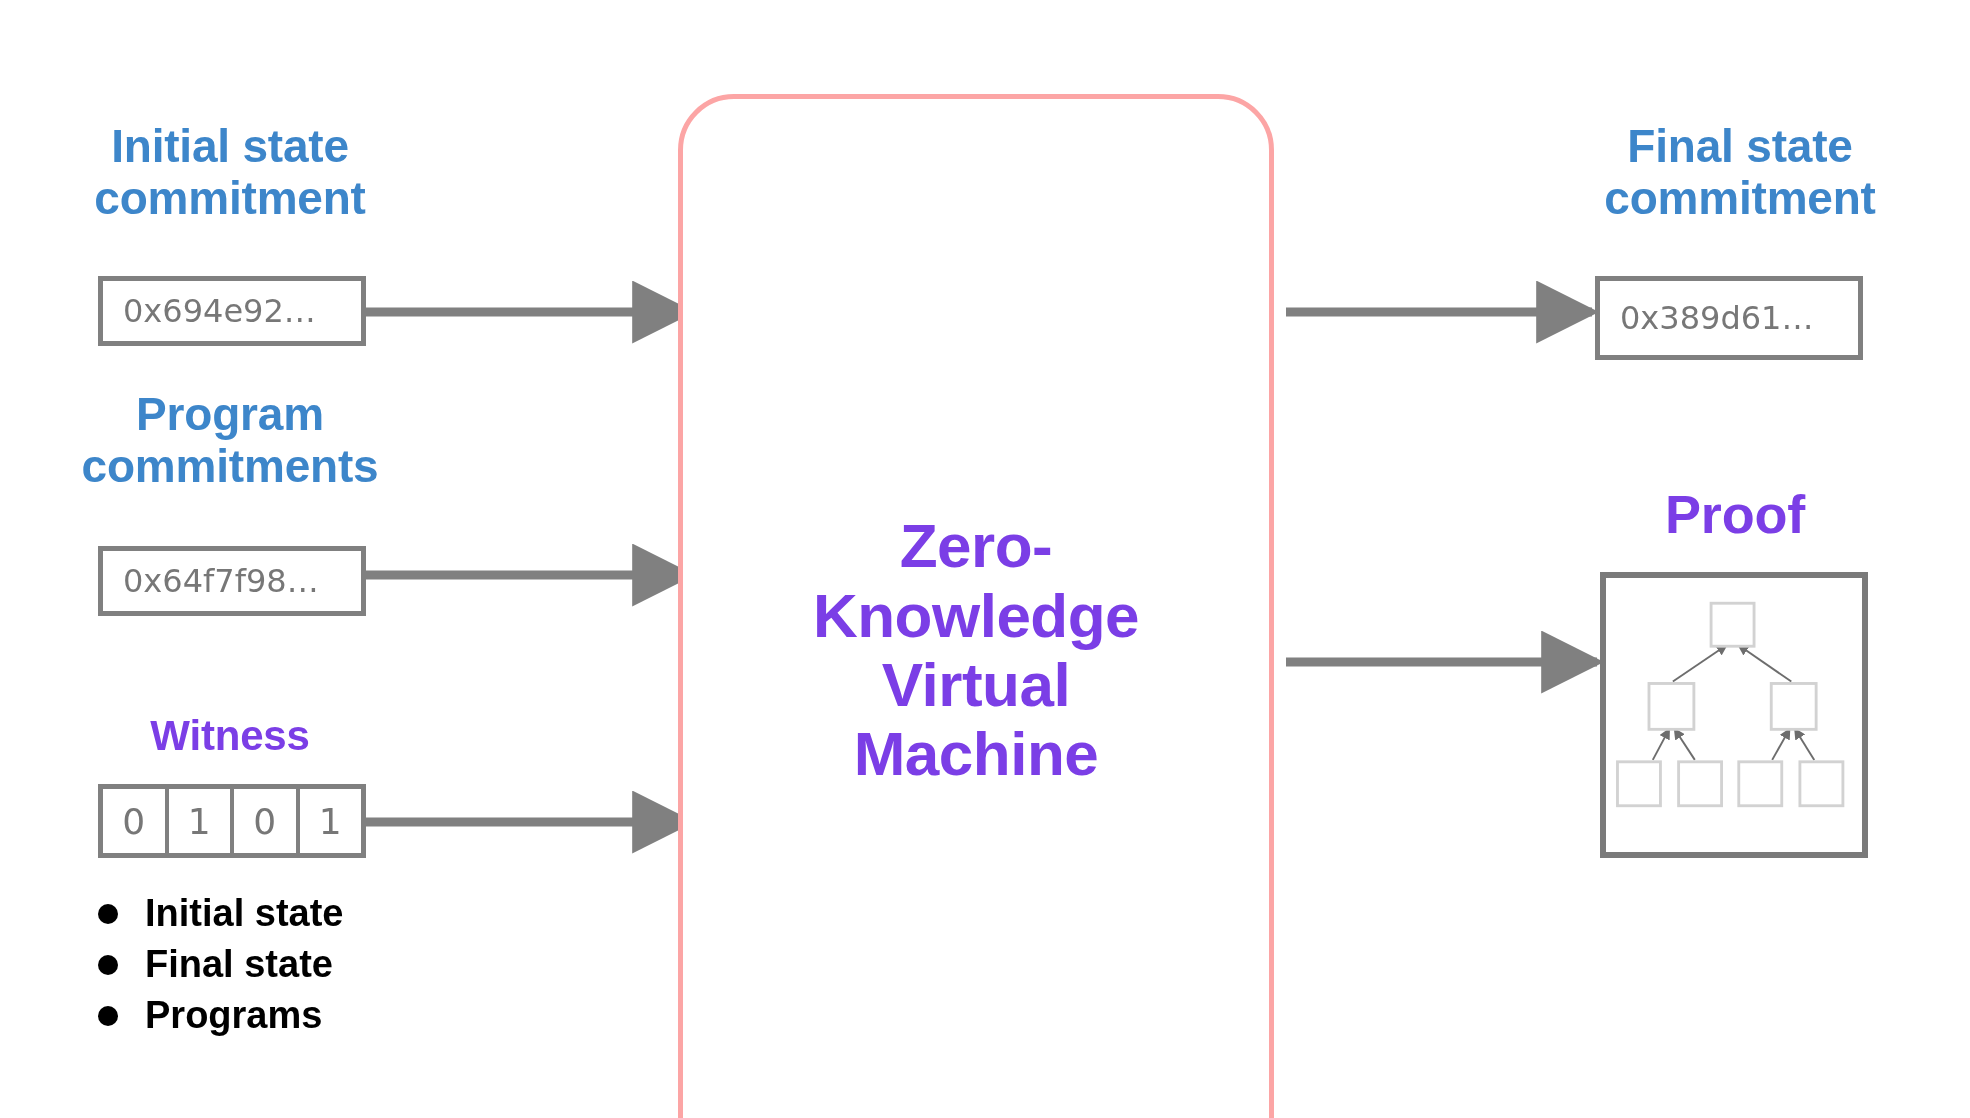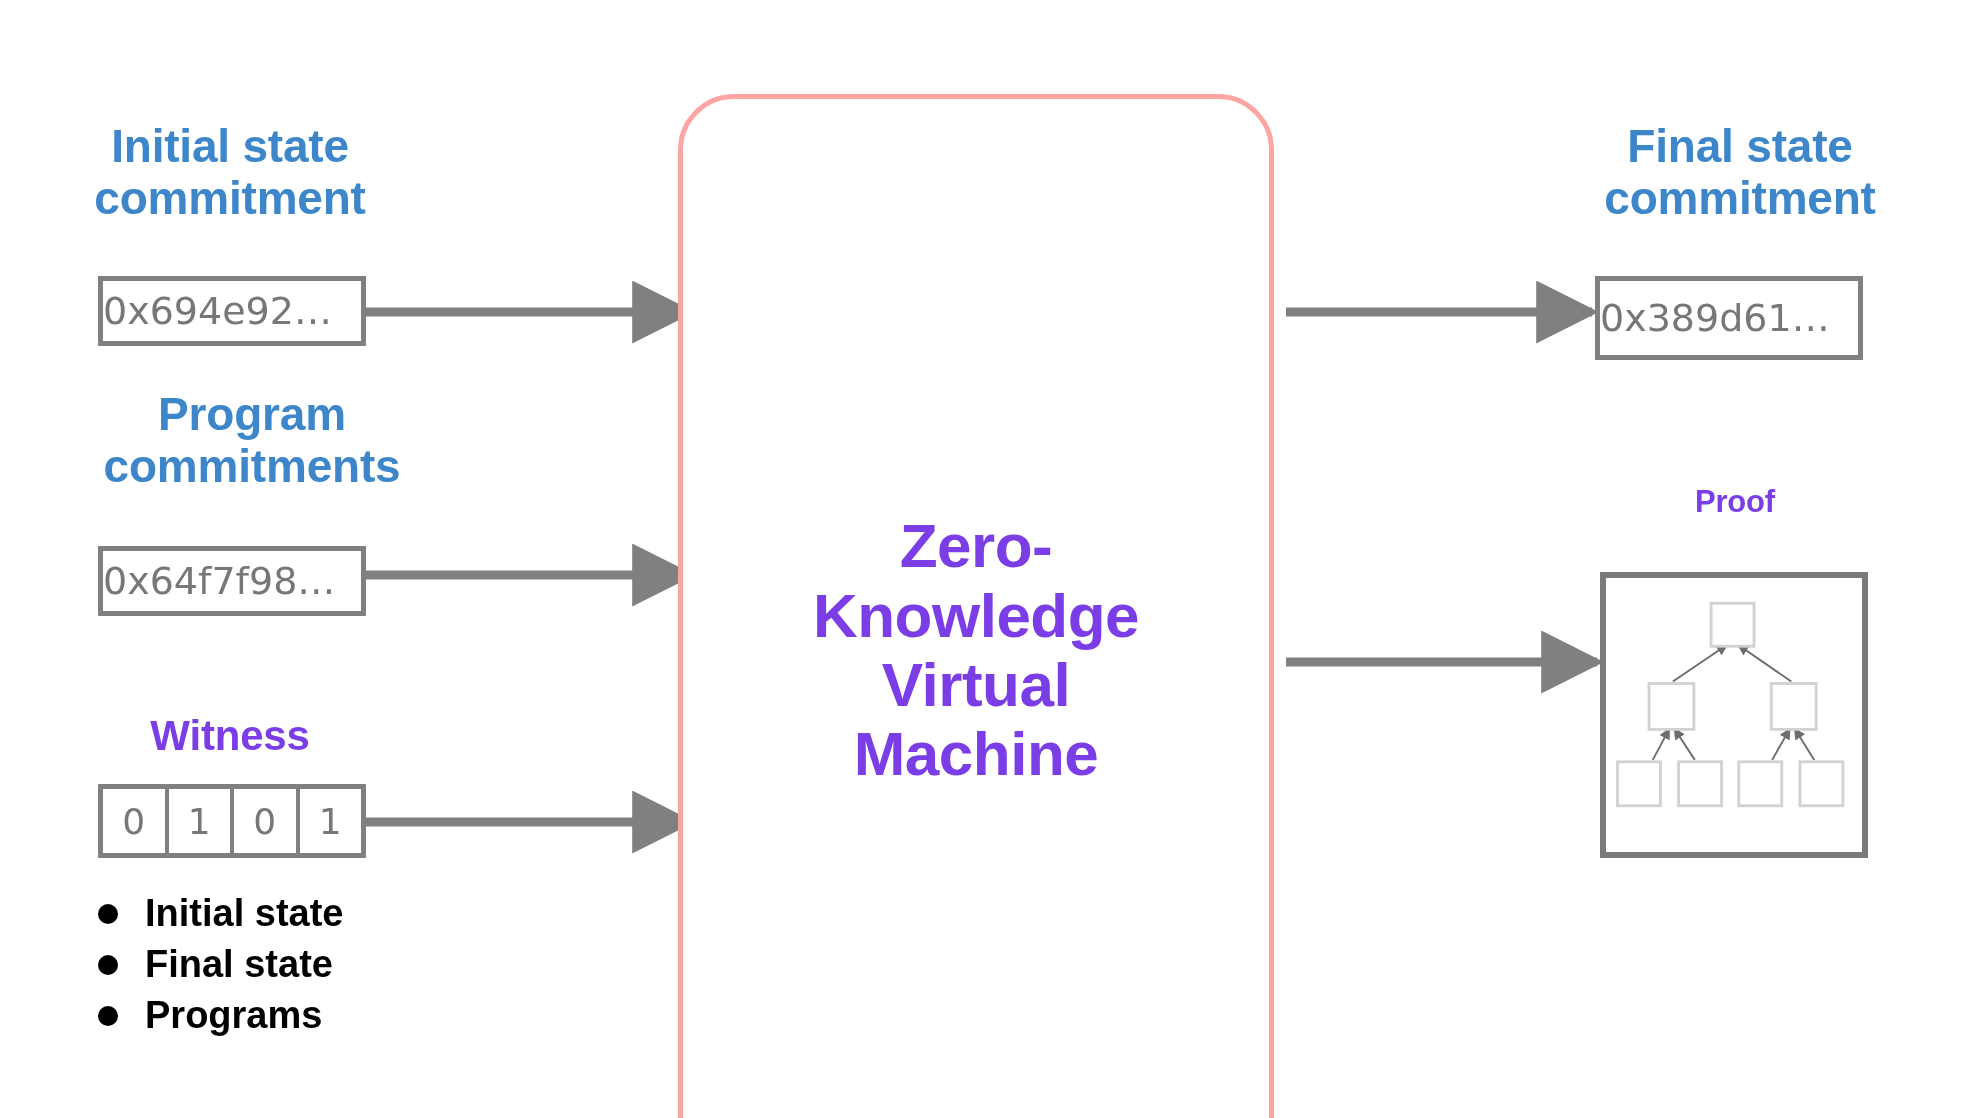--- a/index.html
+++ b/index.html
@@ -33,33 +33,32 @@
   .label-blue { color: #3d86ca; }
   .label-purple { color: #7b3ee6; }
 
   #label-initial-state {
     left: 0px; top: 120px; width: 460px;
     font-size: 46px;
   }
   #label-program-commitments {
     left: 0px; top: 388px; width: 460px;
     font-size: 46px;
-    margin-left: 22px;
   }
   #label-witness {
     left: 0px; top: 712px; width: 460px;
     font-size: 42px;
   }
   #label-final-state {
     left: 1510px; top: 120px; width: 460px;
     font-size: 46px;
   }
   #label-proof {
     left: 1600px; top: 484px; width: 270px;
-    font-size: 31px;
+    font-size: 54px;
   }
 
   
   #vm-box {
     position: absolute;
     left: 678px;
     top: 94px;
     width: 596px;
     height: 1112px;
     border: 5px solid #fca5a5;
@@ -81,22 +80,23 @@
   }
 
   
   .value-box {
     position: absolute;
     border: 5px solid #808080;
     background: #ffffff;
     box-sizing: border-box;
     display: flex;
     align-items: center;
+    padding-left: 20px;
     color: #777777;
-    font-size: 38px;
+    font-size: 32px;
     font-family: "DejaVu Sans", sans-serif;
   }
   #box-initial-hash {
     left: 98px; top: 276px; width: 268px; height: 70px;
   }
   #box-program-hash {
     left: 98px; top: 546px; width: 268px; height: 70px;
   }
   #box-final-hash {
     left: 1595px; top: 276px; width: 268px; height: 84px;

